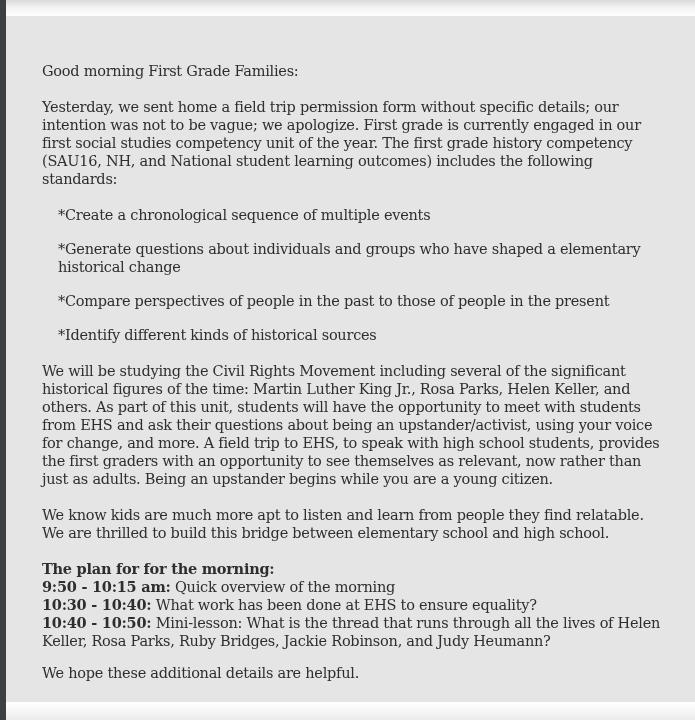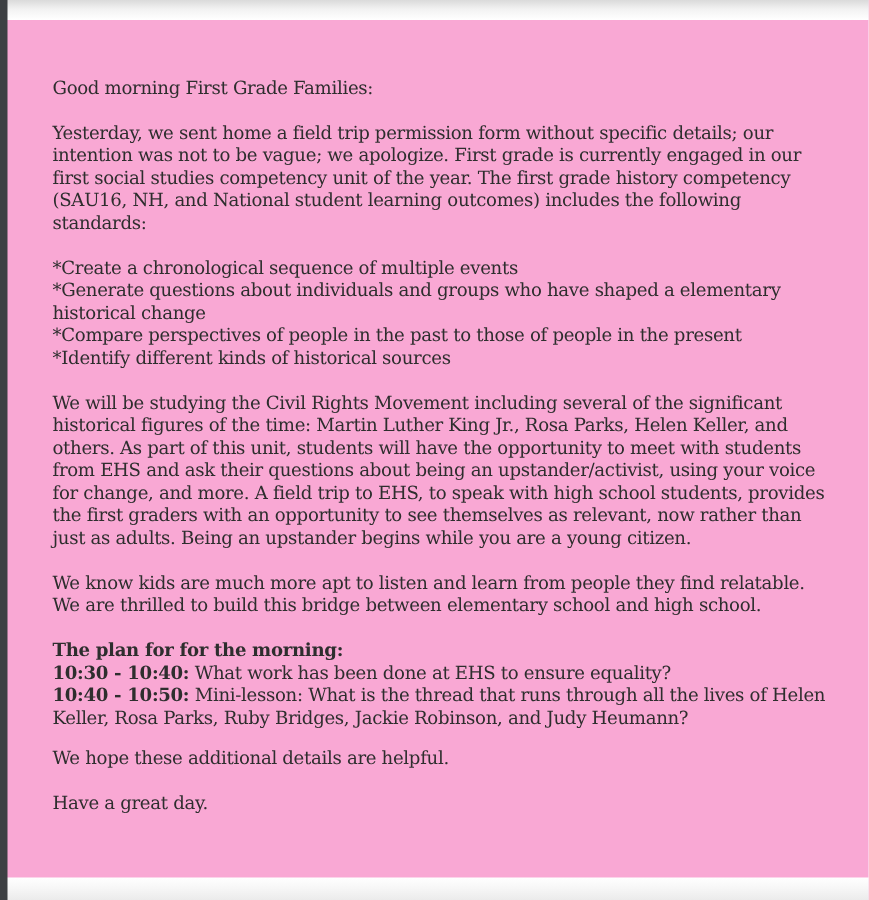--- a/index.html
+++ b/index.html
@@ -7,21 +7,21 @@
     width: 695px;
     height: 720px;
     background: #ffffff;
     font-family: "DejaVu Serif", serif;
     overflow: hidden;
   }
   .viewport {
     position: relative;
     width: 695px;
     height: 720px;
-    background: #f9a8d4;
+    background: #e5e5e5;
   }
   .left-strip {
     position: absolute;
     left: 0;
     top: 0;
     width: 6px;
     height: 720px;
     background: #3d4043;
     z-index: 3;
   }
@@ -49,21 +49,21 @@
     top: 62px;
     width: 620px;
     color: #2e2e2e;
     font-size: 14.5px;
     line-height: 18px;
     letter-spacing: -0.25px;
     z-index: 1;
   }
   .para { margin-bottom: 18px; }
   .list { margin-bottom: 18px; }
-  .list p { margin: 0; }
+  .list p { margin: 16px; }
   .plan { margin-bottom: 14px; }
   .plan p { margin: 0; }
   .b { font-weight: bold; }
 </style>
 </head>
 <body>
 
 <div class="viewport">
   <div class="top-shade"></div>
   <div class="left-strip"></div>
@@ -81,20 +81,21 @@
       <p>*Compare perspectives of people in the past to those of people in the present</p>
       <p>*Identify different kinds of historical sources</p>
     </div>
 
     <p class="para">We will be studying the Civil Rights Movement including several of the significant historical figures of the time: Martin Luther King Jr., Rosa Parks, Helen Keller, and others. As part of this unit, students will have the opportunity to meet with students from EHS and ask their questions about being an upstander/activist, using your voice for change, and more. A field trip to EHS, to speak with high school students, provides the first graders with an opportunity to see themselves as relevant, now rather than just as adults. Being an upstander begins while you are a young citizen.</p>
 
     <p class="para">We know kids are much more apt to listen and learn from people they find relatable. We are thrilled to build this bridge between elementary school and high school.</p>
 
     <div class="plan">
       <p class="b">The plan for for the morning:</p>
+      <p><span class="b">9:50 - 10:15 am:</span> <span>Quick overview of the morning</span></p>
       <p><span class="b">10:30 - 10:40:</span> <span>What work has been done at EHS to ensure equality?</span></p>
       <p><span class="b">10:40 - 10:50:</span> <span>Mini-lesson: What is the thread that runs through all the lives of Helen Keller, Rosa Parks, Ruby Bridges, Jackie Robinson, and Judy Heumann?</span></p>
     </div>
 
     <p class="para">We hope these additional details are helpful.</p>
 
     <p class="para">Have a great day.</p>
 
   </div>
 </div>

